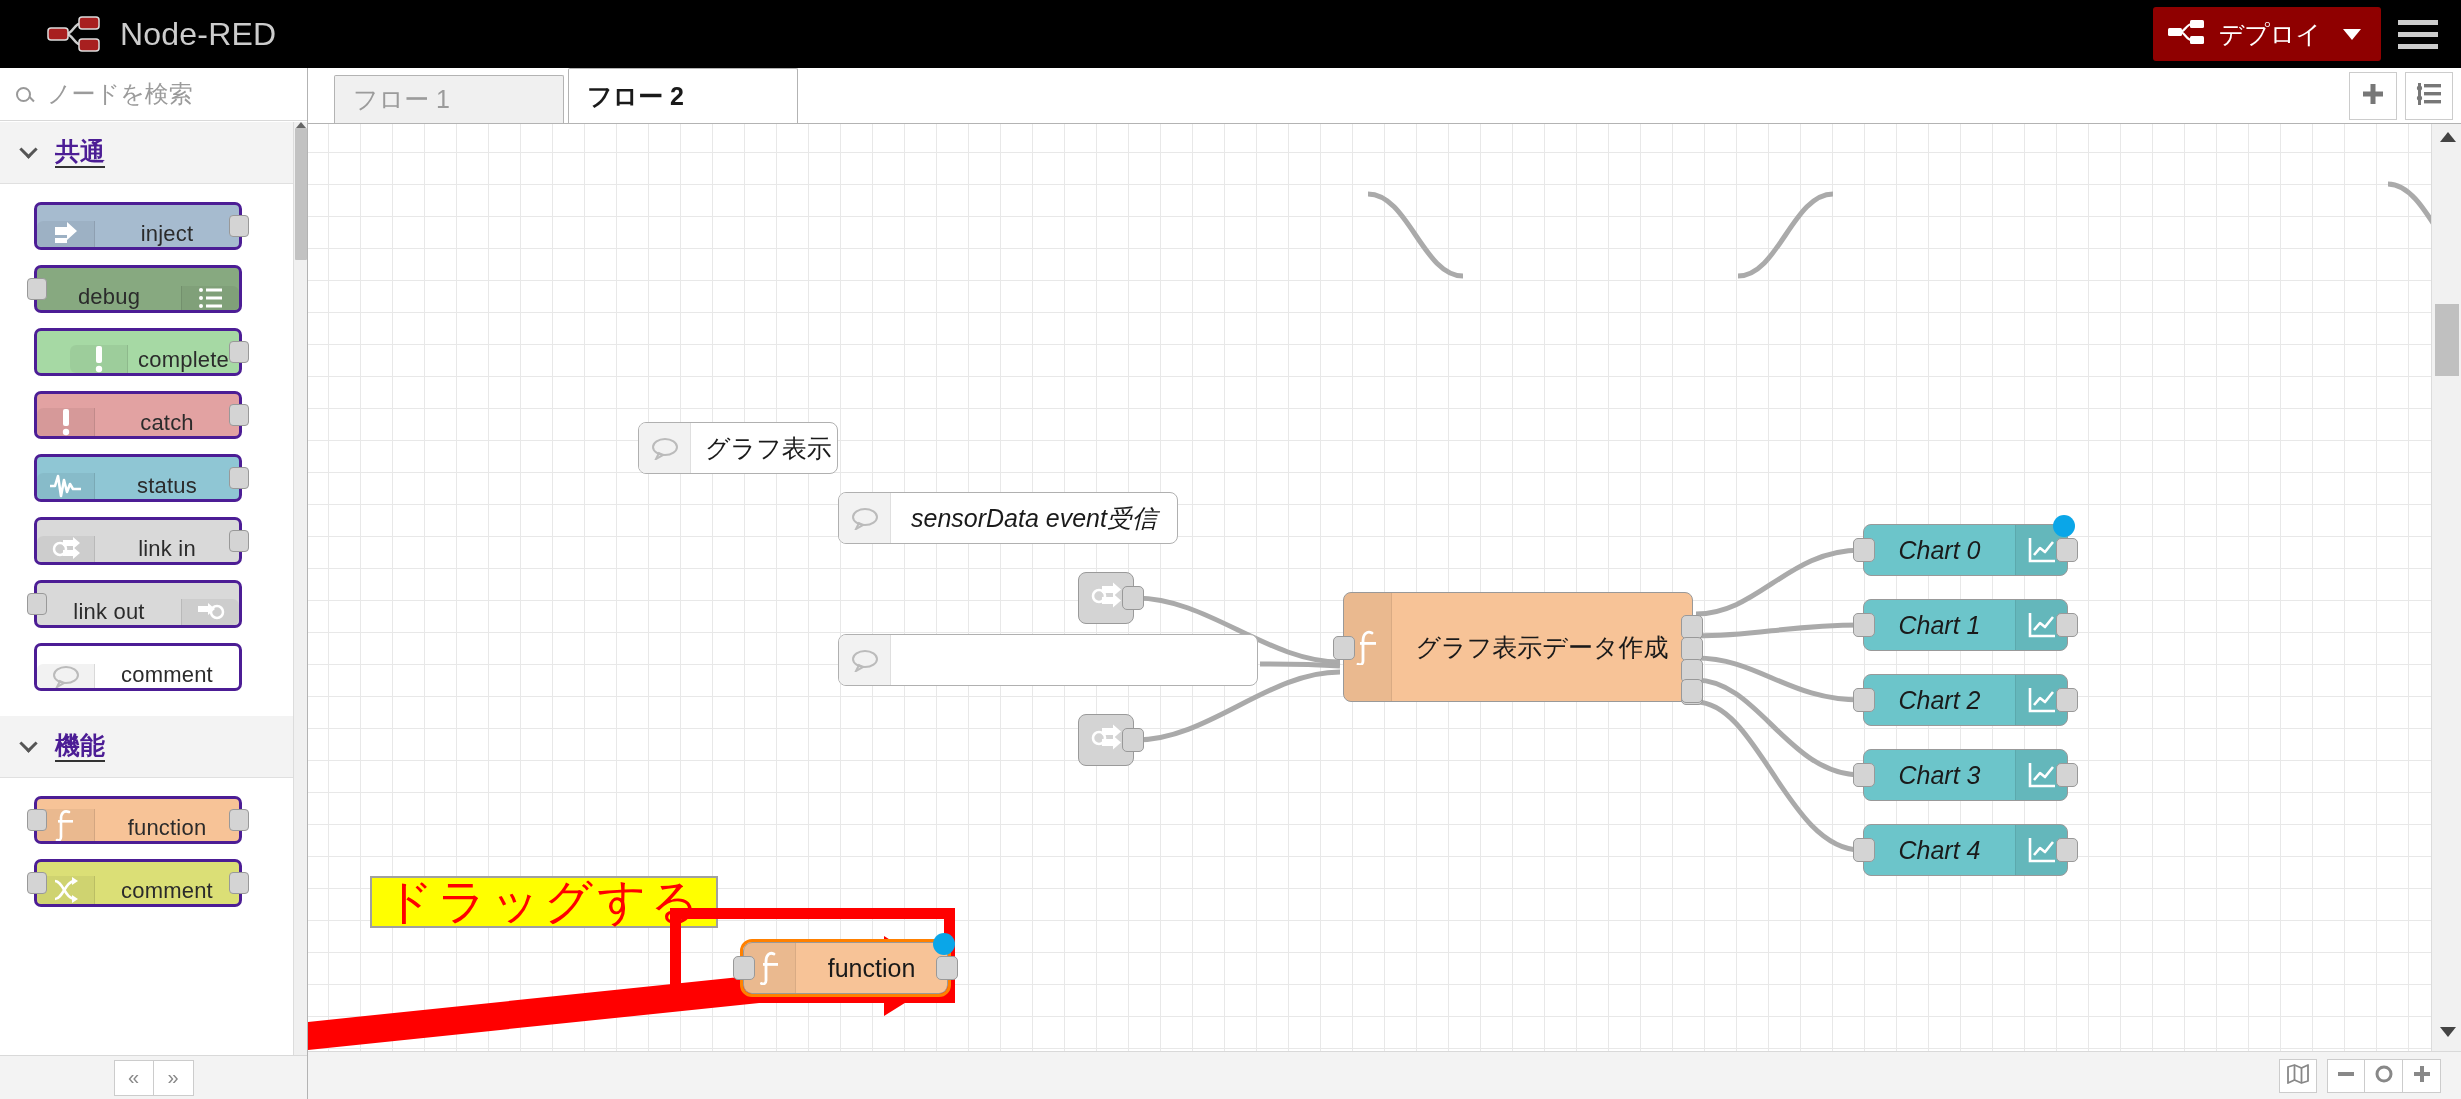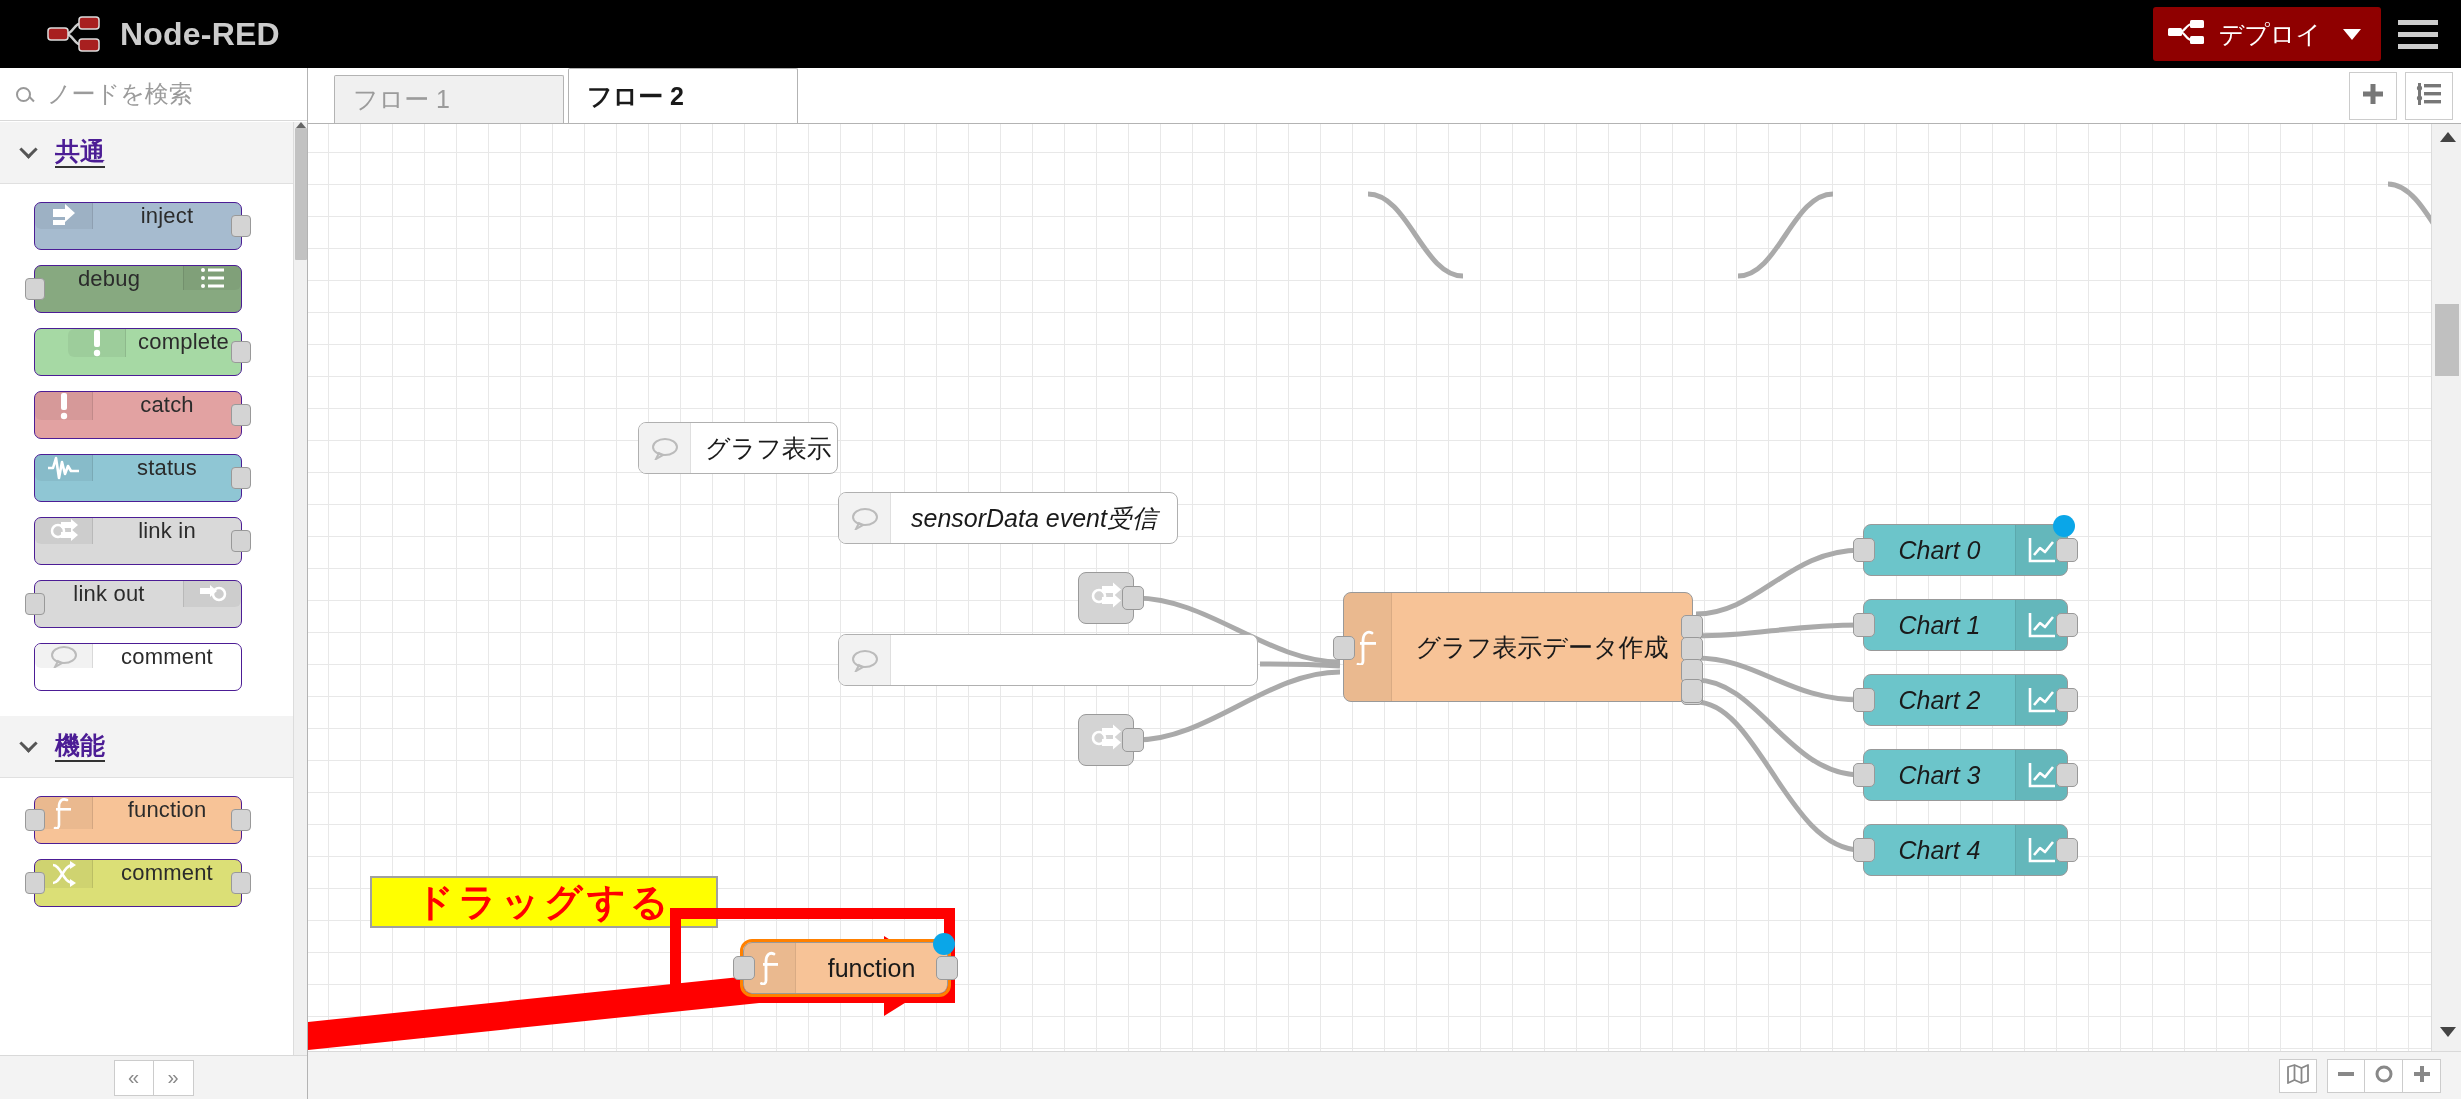--- a/index.html
+++ b/index.html
@@ -14,21 +14,21 @@
   
   #header {
     position: absolute; top: 0; left: 0;
     width: 2461px; height: 68px;
     background: #000;
     display: flex; align-items: center;
   }
   #brand { display: flex; align-items: center; margin-left: 46px; }
   #brand-title {
     color: #ccc; font-size: 32px; margin-left: 16px;
-    letter-spacing: 0.2px; font-weight: 700;
+    letter-spacing: 0.2px; font-weight: 400;
   }
   .nr-logo { width: 58px; height: 40px; display:block; }
 
   #header-right {
     margin-left: auto; display: flex; align-items: center;
     height: 100%;
     padding-left: 8px;
   }
   #deploy-btn {
     display: flex; align-items: center;
@@ -94,22 +94,22 @@
   }
   .cat-label {
     font-size: 25px; color: #4c1d95; font-weight: bold; margin-left: 20px;
     border-bottom: 2px solid #333; line-height: 1.15;
   }
   .cat-body { padding: 18px 0 10px 0; background: #fff; }
 
   .pnode {
     position: relative; margin: 0 0 15px 34px;
     width: 208px; height: 48px; border-radius: 7px;
-    display: flex; align-items: flex-start;
-    border: 1px solid #4c1d95;
+    display: flex; align-items: flex-end;
+    border: 3px solid #4c1d95;
     cursor: move;
   }
   .pnode .icon-box {
     width: 58px; border-right: 1px solid rgba(0,0,0,0.10);
     border-radius: 6px 0 0 6px;
     background: rgba(0,0,0,0.05);
     display: flex; align-items: center; justify-content: center;
     flex: 0 0 auto;
   }
   .pnode.icon-right .icon-box { order: 2; border-right: none; border-left: 1px solid rgba(0,0,0,0.10); border-radius: 0 6px 6px 0; }
@@ -250,21 +250,21 @@
   .store-node .cicon { background: rgba(0,0,0,0.07); }
 
   
   #anno-box {
     position: absolute; left: 62px; top: 752px;
     width: 348px; height: 52px;
     background: #ffff00; border: 2px solid #a0a0a0;
     display: flex; align-items: center; justify-content: center;
   }
   #anno-text {
-    color: #ff0000; font-size: 38px; font-weight: bold;
+    color: #ff0000; font-size: 48px; font-weight: normal;
     letter-spacing: 4px; white-space: nowrap;
     font-family: "DejaVu Sans", sans-serif;
   }
   #red-rect {
     position: absolute; left: 362px; top: 784px;
     width: 285px; height: 95px;
     border: 11px solid #ff0000; background: transparent;
   }
   #arrow-svg { position:absolute; left:0; top:0; width: 100%; height: 100%; pointer-events:none; }
 

